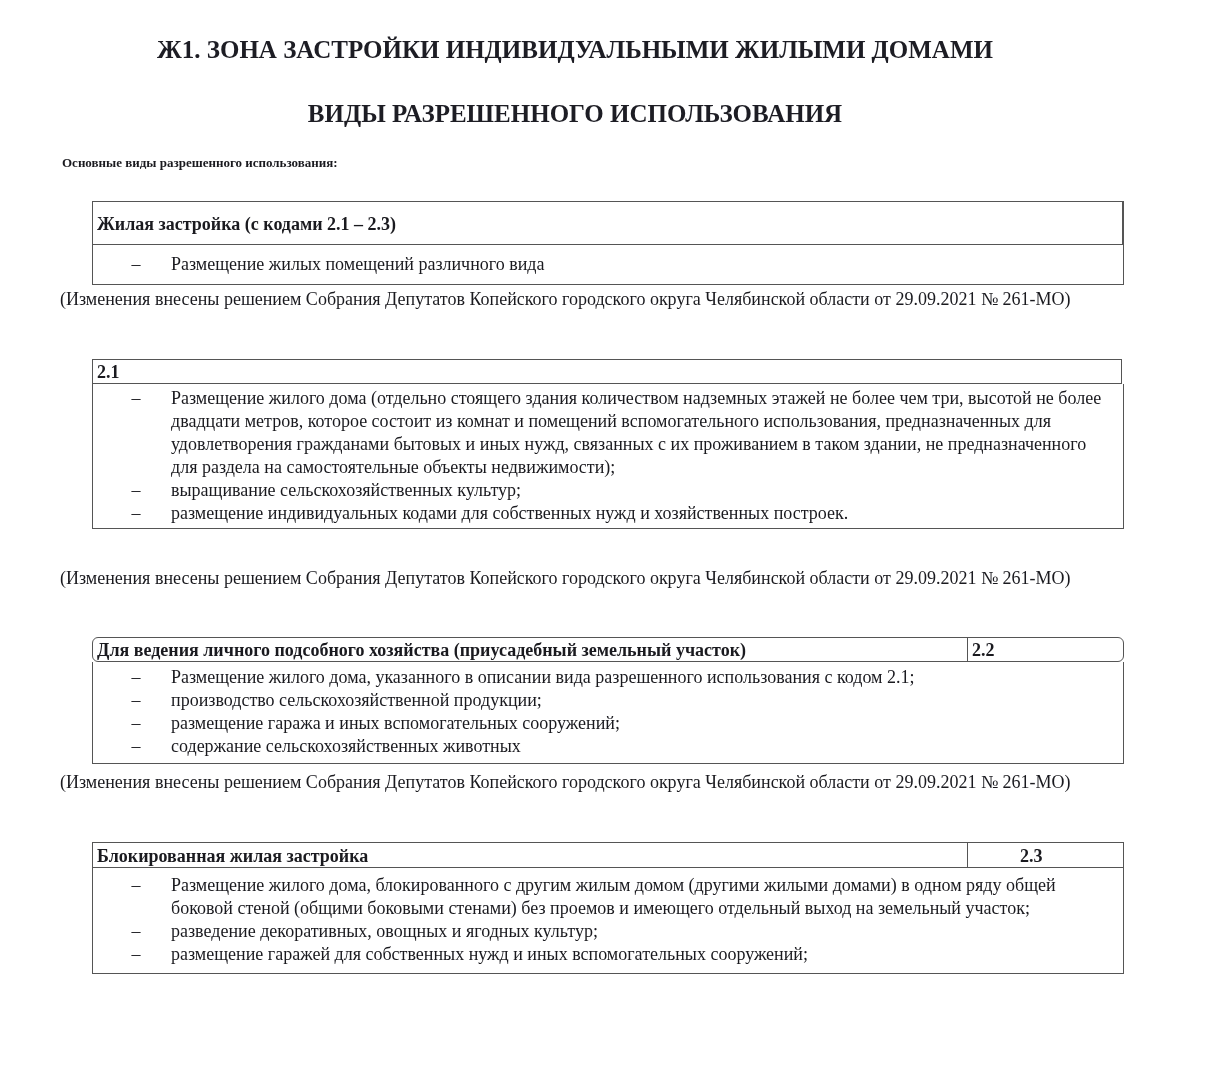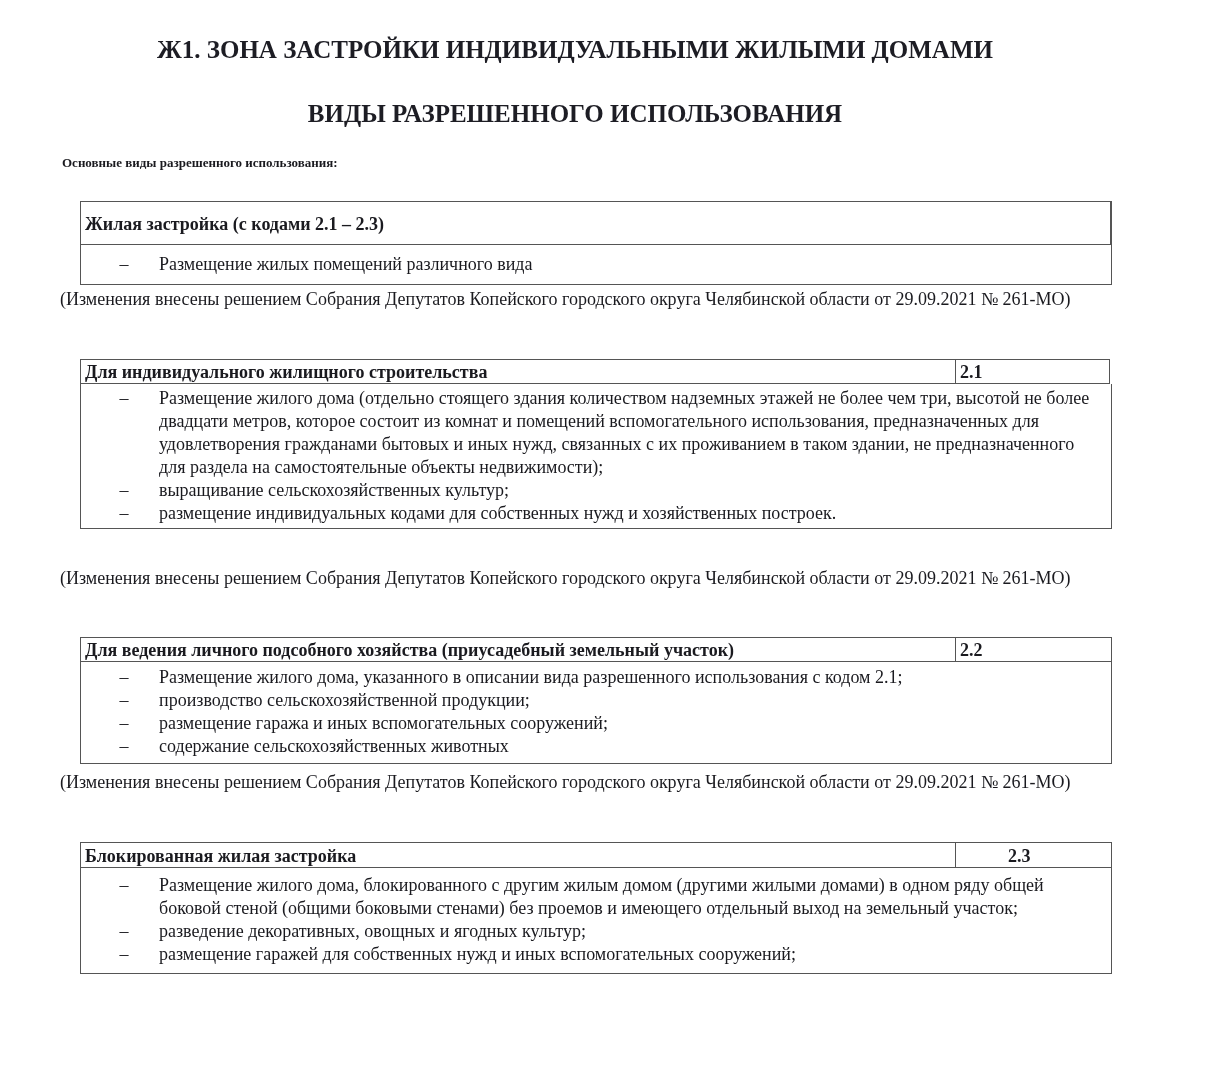--- a/index.html
+++ b/index.html
@@ -11,21 +11,21 @@
   .title {
     position: absolute; left: 0; width: 1150px; text-align: center;
     font-weight: bold; font-size: 25px; letter-spacing: 0px; color: #1d1d24;
   }
   #t1 { top: 36px; left: 0px; width: 1150px; }
   #t2 { top: 100px; left: 0px; width: 1150px; }
   .subhead {
     position: absolute; left: 62px; top: 155px;
     font-weight: bold; font-size: 13px;
   }
-  .block { position: absolute; left: 64px; width: 1032px; padding-left: 16px; }
+  .block { position: absolute; left: 76px; width: 1032px; padding-left: 16px; }
   .hdr {
     display: flex; border: 1.5px solid #555; box-sizing: border-box;
     font-size: 18px;
   }
   .hdr .name { flex: 1; padding: 0 4px; font-weight: bold; border-right: 1.5px solid #555; }
   .hdr .code { width: 152px; padding: 0 4px; font-weight: bold; }
   .body {
     border: 1.5px solid #555; border-top: none; box-sizing: border-box;
     font-size: 18px; line-height: 23px; padding: 0 10px 2px 0;
   }
@@ -52,42 +52,41 @@
     <div class="item">
       <span class="dash">–</span>
       <span class="txt">Размещение жилых помещений различного вида</span>
     </div>
   </div>
 </div>
 <div class="note" style="top:288px;">(Изменения внесены решением Собрания Депутатов Копейского городского округа Челябинской области от 29.09.2021 № 261-МО)</div>
 
 <div class="block" style="top:359px;">
   <div class="hdr" style="height:25px; line-height:25px; width:1030px;">
-    <div class="name" style="flex:none; width:866px;">Для индивидуального жилищного строительства</div>
     <div class="code">2.1</div>
   </div>
   <div class="body" style="padding-top:3px; padding-bottom:3px;">
     <div class="item">
       <span class="dash">–</span>
       <span class="txt">Размещение жилого дома (отдельно стоящего здания количеством надземных этажей не более чем три, высотой не более двадцати метров, которое состоит из комнат и помещений вспомогательного использования, предназначенных для удовлетворения гражданами бытовых и иных нужд, связанных с их проживанием в таком здании, не предназначенного для раздела на самостоятельные объекты недвижимости);</span>
     </div>
     <div class="item">
       <span class="dash">–</span>
       <span class="txt">выращивание сельскохозяйственных культур;</span>
     </div>
     <div class="item">
       <span class="dash">–</span>
       <span class="txt">размещение индивидуальных кодами для собственных нужд и хозяйственных построек.</span>
     </div>
   </div>
 </div>
 <div class="note" style="top:567px;">(Изменения внесены решением Собрания Депутатов Копейского городского округа Челябинской области от 29.09.2021 № 261-МО)</div>
 
 <div class="block" style="top:637px;">
-  <div class="hdr" style="height:25px; line-height:25px;">
+  <div class="hdr" style="height:25px; line-height:25px;border-radius:6px;">
     <div class="name" style="flex:none; width:866px;">Для ведения личного подсобного хозяйства (приусадебный земельный участок)</div>
     <div class="code">2.2</div>
   </div>
   <div class="body" style="padding-top:4px; padding-bottom:5px;">
     <div class="item">
       <span class="dash">–</span>
       <span class="txt">Размещение жилого дома, указанного в описании вида разрешенного использования с кодом 2.1;</span>
     </div>
     <div class="item">
       <span class="dash">–</span>

